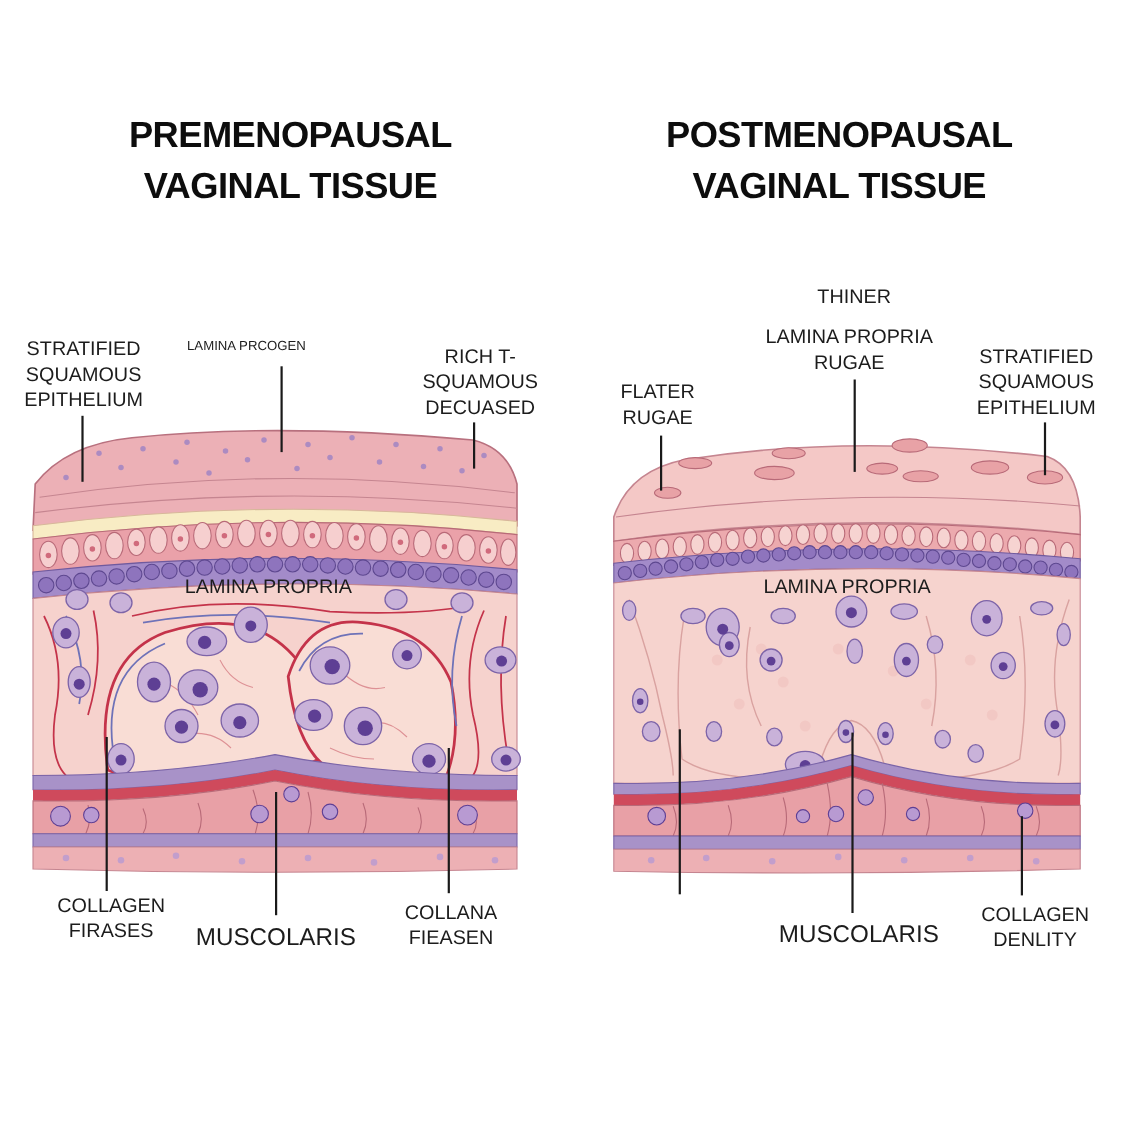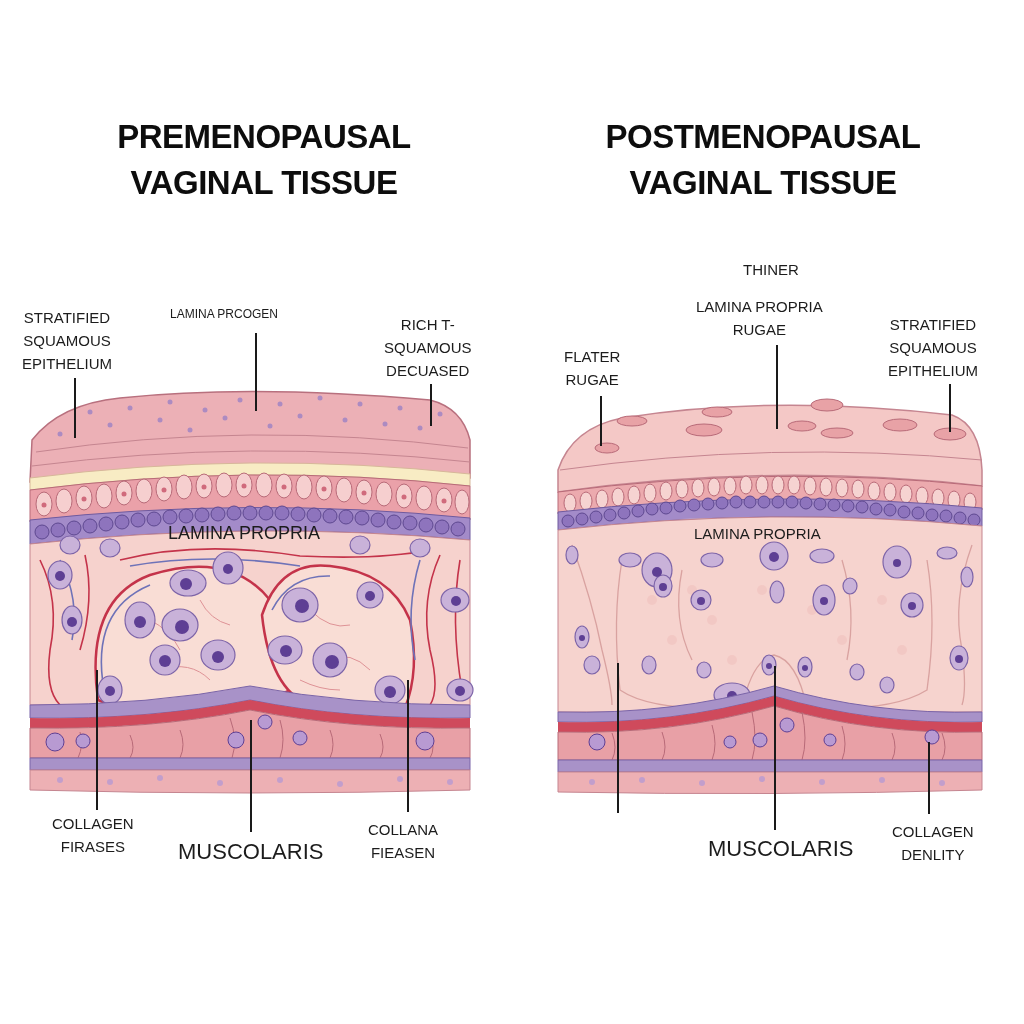--- a/index.html
+++ b/index.html
@@ -1,22 +1,22 @@
 <!DOCTYPE html>
 <html><head>
   <meta charset="utf-8">
   <style>
     html, body { margin: 0; padding: 0; background: #ffffff; }
     body { width: 1024px; height: 1024px; position: relative; overflow: hidden; font-family: "Liberation Sans", "DejaVu Sans", sans-serif; color: #1a1a1a; }
     .panel { position: absolute; top: 0; width: 512px; height: 1024px; }
     .panel.left { left: 0; }
     .panel.right { left: 512px; }
-    .title { position: absolute; top: 100px; left: 0; width: 100%; text-align: center; font-weight: 700; font-size: 33px; line-height: 46px; letter-spacing: -0.5px; color: #0d0d0d; margin-top: 14px; }
+    .title { position: absolute; top: 100px; left: 0; width: 100%; text-align: center; font-weight: 700; font-size: 33px; line-height: 46px; letter-spacing: -0.5px; color: #0d0d0d; }
     .title span { display: block; }
-    .label { position: absolute; font-size: 15px; line-height: 23px; text-align: center; color: #1c1c1c; white-space: nowrap; }
+    .label { position: absolute; font-size: 18px; line-height: 23px; text-align: center; color: #1c1c1c; white-space: nowrap; }
     .label span { display: block; }
     .label.big { font-size: 22px; }
     .leader { position: absolute; width: 2px; background: #1a1a1a; }
     svg.tissue { position: absolute; left: 0; top: 0; }
   </style>
 </head>
 <body>
 
 <div class="panel left">
 

